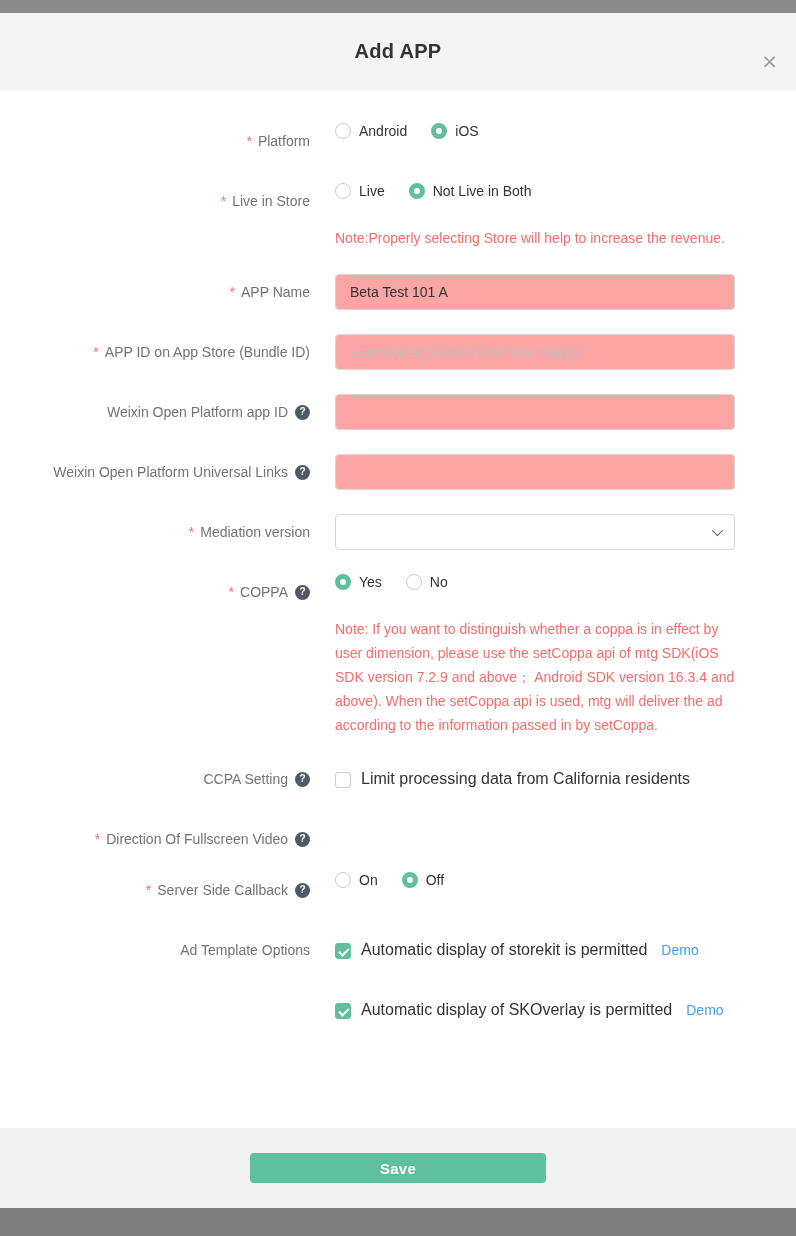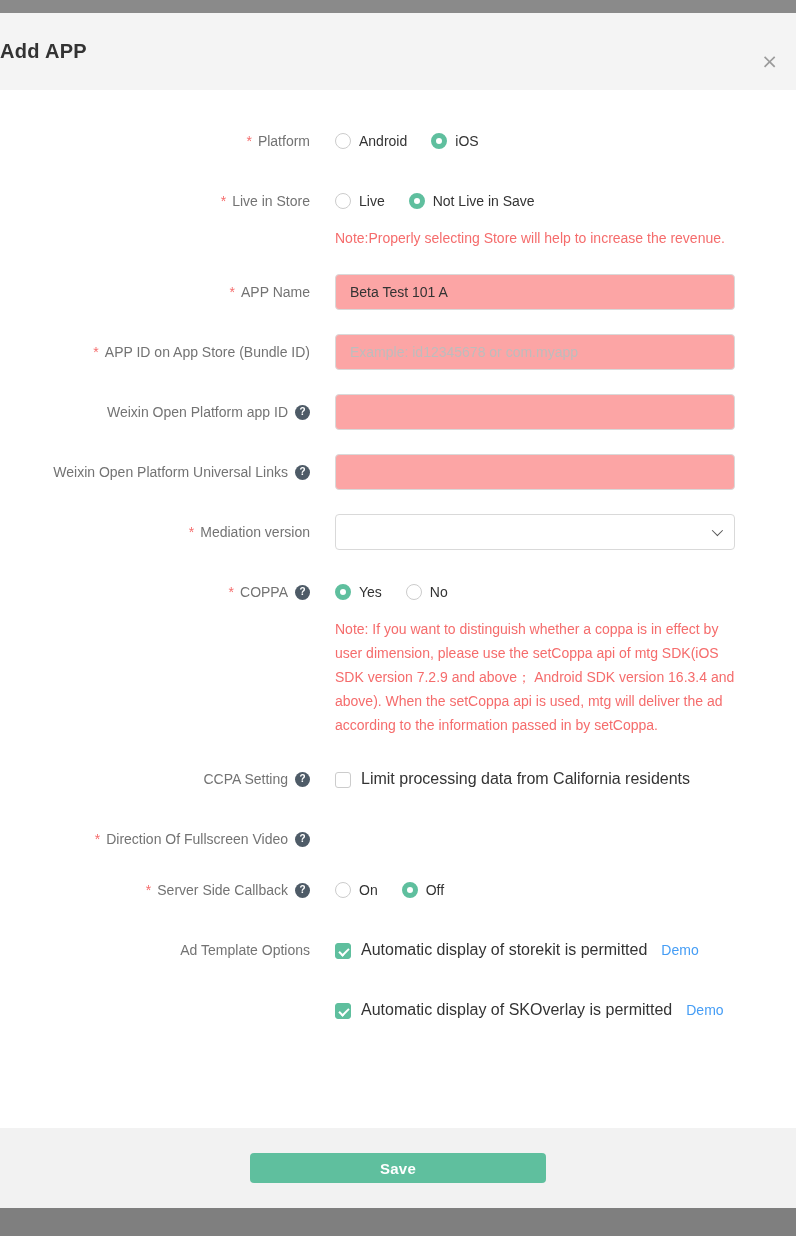--- a/index.html
+++ b/index.html
@@ -8,21 +8,21 @@
     font-family: "Liberation Sans", "DejaVu Sans", sans-serif;
     background:#fff; color:#333;
   }
   .page { width:796px; height:1236px; display:flex; flex-direction:column; overflow:hidden; }
 
   .overlay-top { height:13px; background:#8a8a8a; flex:0 0 auto; }
   .overlay-bottom { height:28px; background:#7f7f7f; flex:0 0 auto; }
 
   .modal-header {
     height:77px; background:#f4f4f4; position:relative;
-    display:flex; align-items:center; flex:0 0 auto;
+    display:flex; align-items:center; justify-content:center; flex:0 0 auto;
   }
   .modal-title { font-size:20px; font-weight:600; color:#333; letter-spacing:.3px; }
   .modal-close {
     position:absolute; right:18px; top:38px; font-size:20px; line-height:20px;
     color:#9b9b9b; cursor:pointer; font-weight:400; font-family:"DejaVu Sans", sans-serif;
   }
 
   .modal-body { height:1038px; background:#fff; padding-top:33px; flex:0 0 auto; }
 
   .form-row { display:flex; align-items:flex-start; margin-bottom:24px; }
@@ -35,21 +35,21 @@
   .req { color:#f56c6c; margin-right:2px; }
   .help {
     display:inline-flex; align-items:center; justify-content:center;
     width:15px; height:15px; border-radius:50%; background:#4e5b67; color:#fff;
     font-size:10px; font-weight:700; margin-left:3px; flex:0 0 auto;
   }
   .control-col { margin-left:25px; width:400px; flex:0 0 400px; }
   .control-line { min-height:36px; display:flex; align-items:center; }
 
   
-  .radio-group { display:flex; align-items:center; gap:24px; }
+  .radio-group { display:flex; align-items:flex-start; gap:24px; }
   .radio-item { display:flex; align-items:center; gap:8px; font-size:14px; color:#333; cursor:pointer; }
   .radio-dot { width:16px; height:16px; border-radius:50%; background:#fff; border:1px solid #ccc; flex:0 0 auto; }
   .radio-dot.on { border:5px solid #5fbf9e; }
 
   
   .checkbox-item { display:flex; align-items:flex-end; gap:10px; font-size:16px; color:#333; cursor:pointer; }
   .checkbox-box {
     width:16px; height:16px; border-radius:3px; border:1px solid #ccc; background:#fff;
     position:relative; flex:0 0 auto;
   }
@@ -130,21 +130,21 @@
             <span>Live in Store</span>
           </span></div>
       <div class="control-col">
         <div class="control-line radio-group">
           <span class="radio-item">
             <span class="radio-dot"></span>
             <span>Live</span>
           </span>
           <span class="radio-item">
             <span class="radio-dot on"></span>
-            <span>Not Live in Save</span>
+            <span>Not Live in Both</span>
           </span>
         </div>
         <div class="note">Note:Properly selecting Store will help to increase the revenue.</div>
       </div>
     </div>
 
     <div class="form-row">
       <div class="label-col"><span class="label-inner">
             <span class="req">*</span>
             <span>APP Name</span>

